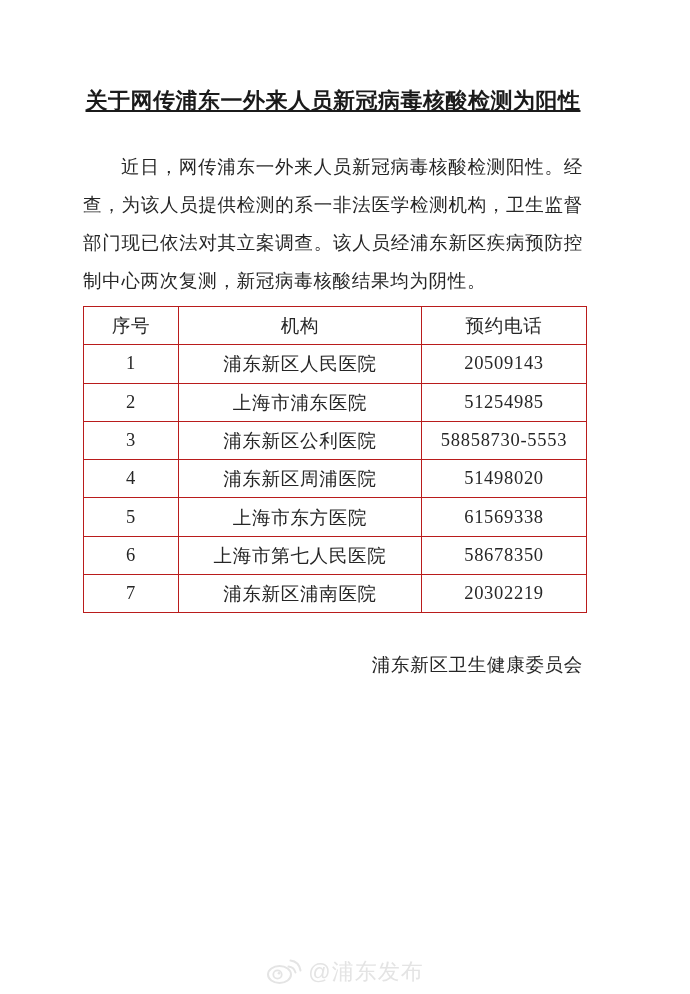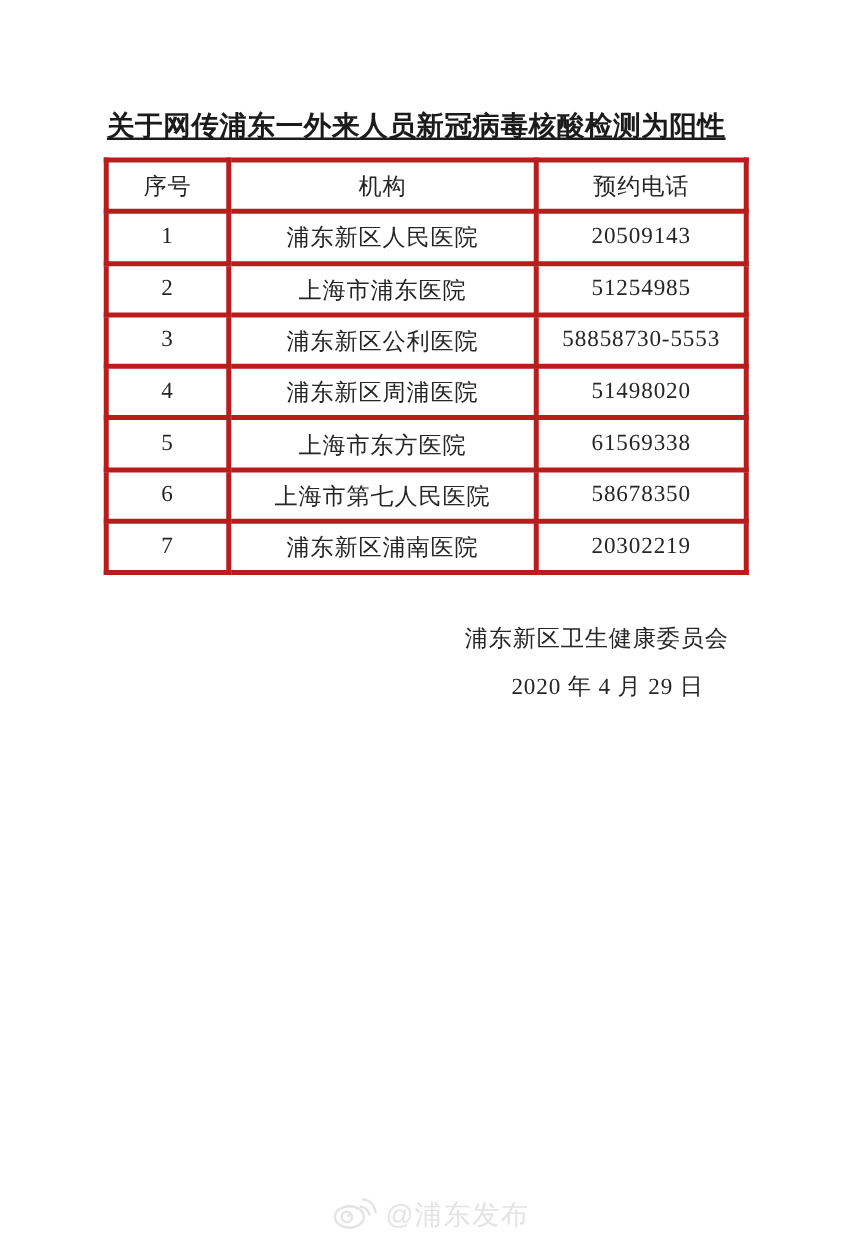--- a/index.html
+++ b/index.html
@@ -43,21 +43,21 @@
     font-size: 17px;
     letter-spacing: 0.2px;
   }
   table.appt {
     border-collapse: collapse;
     table-layout: fixed;
     width: 500px;
     margin-top: 6px;
   }
   table.appt th, table.appt td {
-    border: 4px solid #b91c1c;
+    border: 1px solid #b91c1c;
     height: 37.3px;
     text-align: center;
     vertical-align: middle;
     font-size: 18.5px;
     font-weight: normal;
     letter-spacing: 0.7px;
     padding: 0;
     overflow: hidden;
   }
   .col-index { width: 94px; }
@@ -91,20 +91,21 @@
 </style>
 </head>
 <body>
 
 <div class="doc">
 
   <div class="title">
     <div>关于网传浦东一外来人员新冠病毒核酸检测为阳性</div>
   </div>
 
+  <p class="para p1">近日，网传浦东一外来人员新冠病毒核酸检测阳性。经查，为该人员提供检测的系一非法医学检测机构，卫生监督部门现已依法对其立案调查。该人员经浦东新区疾病预防控制中心两次复测，新冠病毒核酸结果均为阴性。</p>
 
 
   <table class="appt">
     <thead>
       <tr>
         <th class="col-index">序号</th>
         <th class="col-org">机构</th>
         <th class="col-phone">预约电话</th>
       </tr>
     </thead>
@@ -141,21 +142,20 @@
         </tr>
         <tr>
           <td class="col-index">7</td>
           <td class="col-org">浦东新区浦南医院</td>
           <td class="col-phone">20302219</td>
         </tr>
       </tbody>
   </table>
 
   <div class="sig sig-org">浦东新区卫生健康委员会</div>
-  <div class="sig sig-date">2020 年 4 月 29 日</div>
 
 </div>
 
 <div class="watermark">
   <span>
     <svg width="36" height="30" viewBox="0 0 36 30" fill="none" xmlns="http://www.w3.org/2000/svg">
       <ellipse cx="13.5" cy="19.5" rx="11.5" ry="8.5" stroke="#e4e4e4" stroke-width="2"></ellipse>
       <circle cx="11.5" cy="19.5" r="4.2" stroke="#e4e4e4" stroke-width="1.8"></circle>
       <circle cx="13" cy="18.3" r="1.3" fill="#e4e4e4"></circle>
       <path d="M22.5 11.5 q5.5 0.5 7 6" stroke="#e4e4e4" stroke-width="2" stroke-linecap="round"></path>

